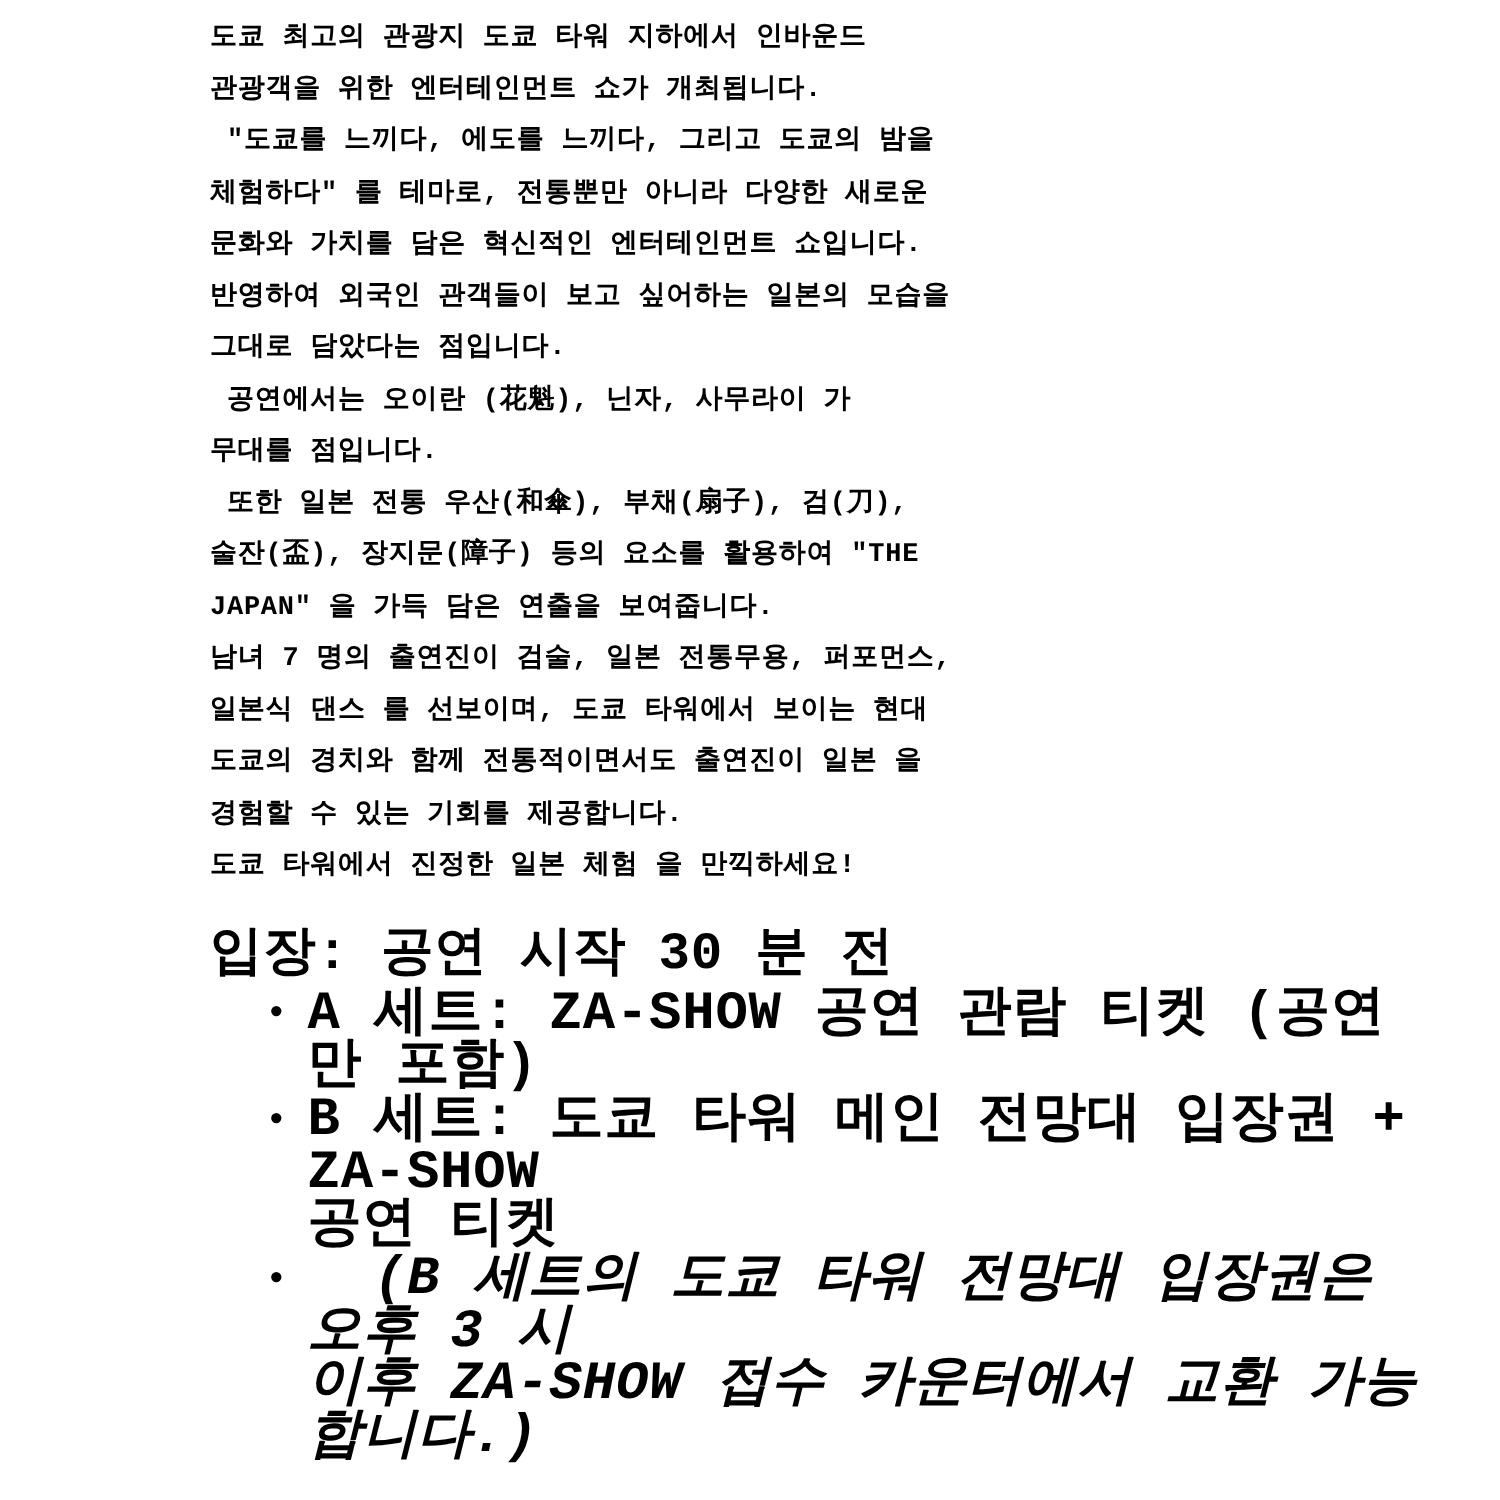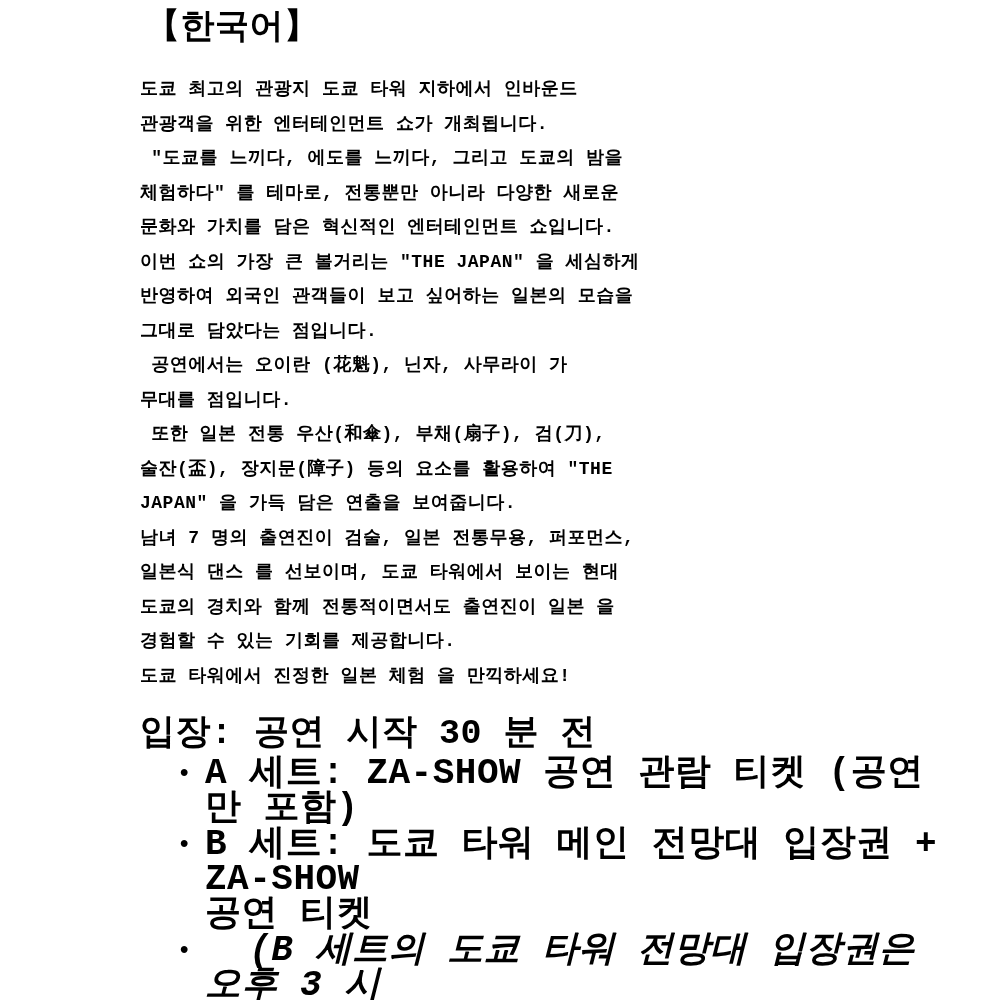--- a/index.html
+++ b/index.html
@@ -67,28 +67,26 @@
     letter-spacing: 0.5px;
   }
   ul.bullets li.italic .item-text {
     font-style: italic;
   }
 </style>
 </head>
 <body style="background-color: rgb(255, 255, 255);">
 
 <div class="page" style="color: rgb(0, 0, 0);">
-  <h1 class="doc-title">【한국어】</h1>
   <div class="body-text" id="body-lines">
       <div class="line">도쿄 최고의 관광지 도쿄 타워 지하에서 인바운드</div>
       <div class="line">관광객을 위한 엔터테인먼트 쇼가 개최됩니다.</div>
       <div class="line"> "도쿄를 느끼다, 에도를 느끼다, 그리고 도쿄의 밤을</div>
       <div class="line">체험하다" 를 테마로, 전통뿐만 아니라 다양한 새로운</div>
       <div class="line">문화와 가치를 담은 혁신적인 엔터테인먼트 쇼입니다.</div>
-      <div class="line">이번 쇼의 가장 큰 볼거리는 "THE JAPAN" 을 세심하게</div>
       <div class="line">반영하여 외국인 관객들이 보고 싶어하는 일본의 모습을</div>
       <div class="line">그대로 담았다는 점입니다.</div>
       <div class="line"> 공연에서는 오이란 (花魁), 닌자, 사무라이 가</div>
       <div class="line">무대를 점입니다.</div>
       <div class="line"> 또한 일본 전통 우산(和傘), 부채(扇子), 검(刀),</div>
       <div class="line">술잔(盃), 장지문(障子) 등의 요소를 활용하여 "THE</div>
       <div class="line">JAPAN" 을 가득 담은 연출을 보여줍니다.</div>
       <div class="line">남녀 7 명의 출연진이 검술, 일본 전통무용, 퍼포먼스,</div>
       <div class="line">일본식 댄스 를 선보이며, 도쿄 타워에서 보이는 현대</div>
       <div class="line">도쿄의 경치와 함께 전통적이면서도 출연진이 일본 을</div>

